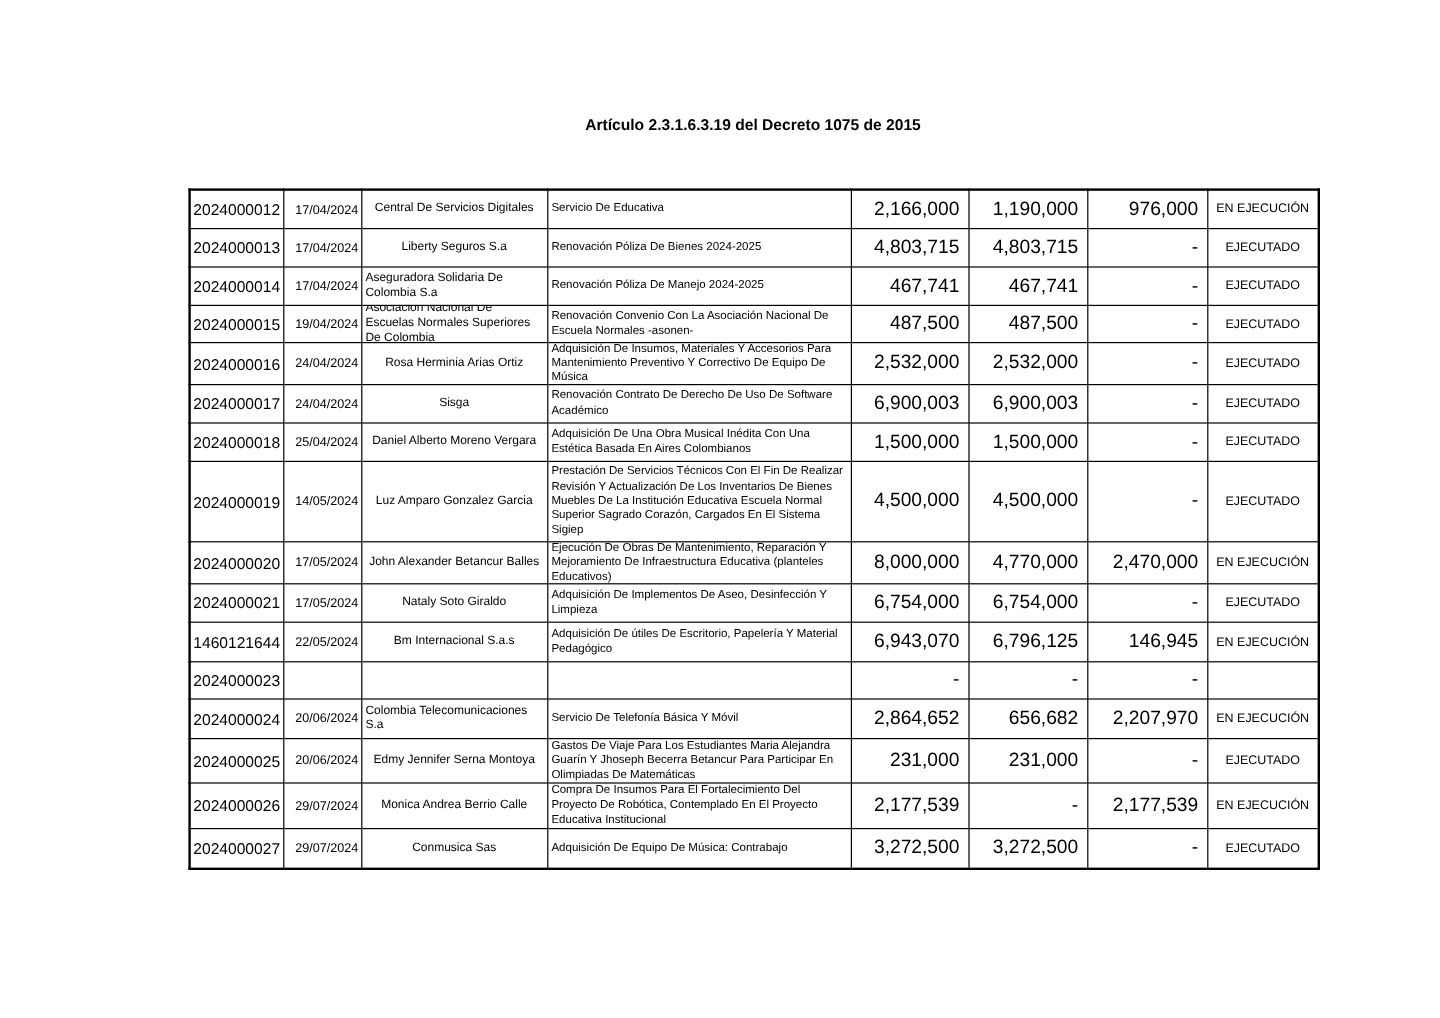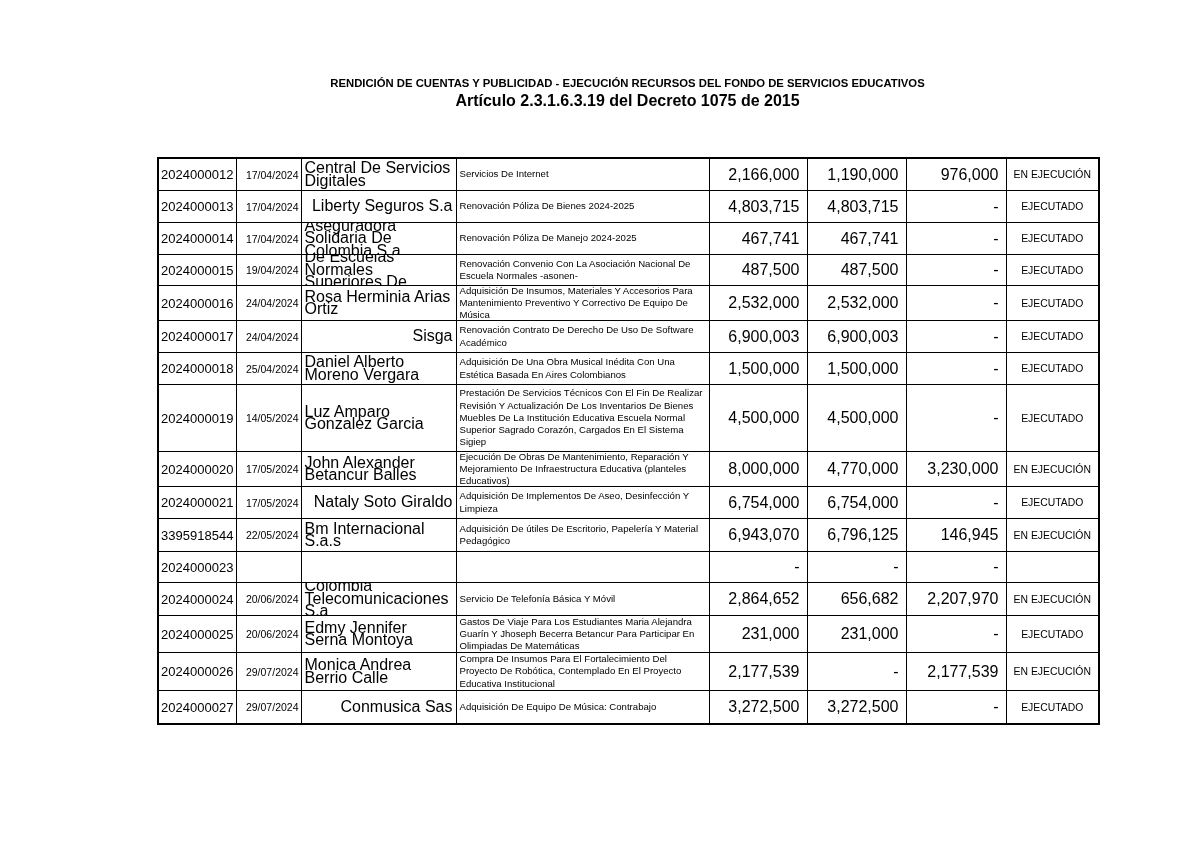--- a/index.html
+++ b/index.html
@@ -19,21 +19,21 @@
   .header {
     position: absolute;
     left: 157px;
     top: 77px;
     width: 941px;
     text-align: center;
     font-weight: bold;
     line-height: 13px;
   }
   .title-1 { font-size: 11.3px; }
-  .title-2 { font-size: 16px; margin-top: 4px; }
+  .title-2 { font-size: 13px; margin-top: 20px; }
   .title-3 { font-size: 11.3px; margin-top: 18px; }
 
   table.grid {
     position: absolute;
     left: 157px;
     top: 157px;
     width: 941px;
     border-collapse: collapse;
     table-layout: fixed;
     border: 2px solid #000;
@@ -46,32 +46,31 @@
   }
   .cb {
     display: flex;
     align-items: center;
     overflow: hidden;
     padding: 0 3px;
     box-sizing: border-box;
   }
   .c-id .cb     { justify-content: center; font-size: 13px; }
   .c-date .cb   { justify-content: flex-end; font-size: 10.5px; padding-right: 2px; }
-  .c-payee .cb  { justify-content: flex-end; font-size: 16px; line-height: 12.5px; }
+  .c-payee .cb  { justify-content: center; font-size: 10px; line-height: 12.5px; }
   .c-concept .cb{ justify-content: flex-start; font-size: 9.6px; line-height: 12.2px; }
   .c-num .cb    { justify-content: flex-end; font-size: 16px; padding-right: 7px; }
   .c-status .cb { justify-content: center; font-size: 10.4px; }
 </style>
 </head>
 <body>
 
 <div class="page">
 
   <div class="header">
-    <div class="title-1">RENDICIÓN DE CUENTAS Y PUBLICIDAD - EJECUCIÓN RECURSOS DEL FONDO DE SERVICIOS EDUCATIVOS</div>
     <div class="title-2">Artículo 2.3.1.6.3.19 del Decreto 1075 de 2015</div>
   </div>
 
   <table class="grid">
     <colgroup>
       <col style="width:78px">
       <col style="width:65px">
       <col style="width:155px">
       <col style="width:253px">
       <col style="width:98px">
@@ -91,21 +90,21 @@
               <span>17/04/2024</span>
             </div>
           </td>
     <td class="c-payee">
             <div class="cb" style="height: 31px;">
               <span>Central De Servicios Digitales</span>
             </div>
           </td>
     <td class="c-concept">
             <div class="cb" style="height: 31px;">
-              <span>Servicios De Internet</span>
+              <span>Servicio De Educativa</span>
             </div>
           </td>
     <td class="c-num">
             <div class="cb" style="height: 31px;">
               <span>2,166,000</span>
             </div>
           </td>
     <td class="c-num">
             <div class="cb" style="height: 31px;">
               <span>1,190,000</span>
@@ -442,21 +441,21 @@
               <span>8,000,000</span>
             </div>
           </td>
     <td class="c-num">
             <div class="cb" style="height: 34px;">
               <span>4,770,000</span>
             </div>
           </td>
     <td class="c-num">
             <div class="cb" style="height: 34px;">
-              <span>3,230,000</span>
+              <span>2,470,000</span>
             </div>
           </td>
     <td class="c-status">
             <div class="cb" style="height: 34px;">
               <span>EN EJECUCIÓN</span>
             </div>
           </td>
   </tr>
         <tr>
     <td class="c-id">
@@ -496,21 +495,21 @@
           </td>
     <td class="c-status">
             <div class="cb" style="height: 31px;">
               <span>EJECUTADO</span>
             </div>
           </td>
   </tr>
         <tr>
     <td class="c-id">
             <div class="cb" style="height: 32px;">
-              <span>3395918544</span>
+              <span>1460121644</span>
             </div>
           </td>
     <td class="c-date">
             <div class="cb" style="height: 32px;">
               <span>22/05/2024</span>
             </div>
           </td>
     <td class="c-payee">
             <div class="cb" style="height: 32px;">
               <span>Bm Internacional S.a.s</span>

